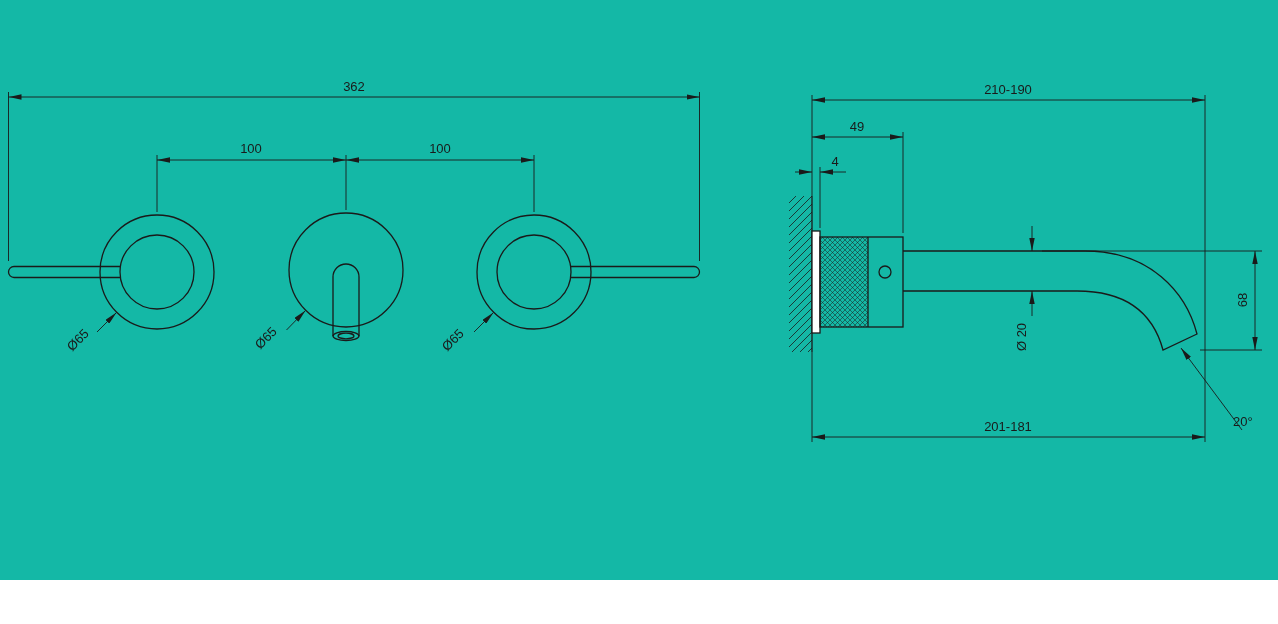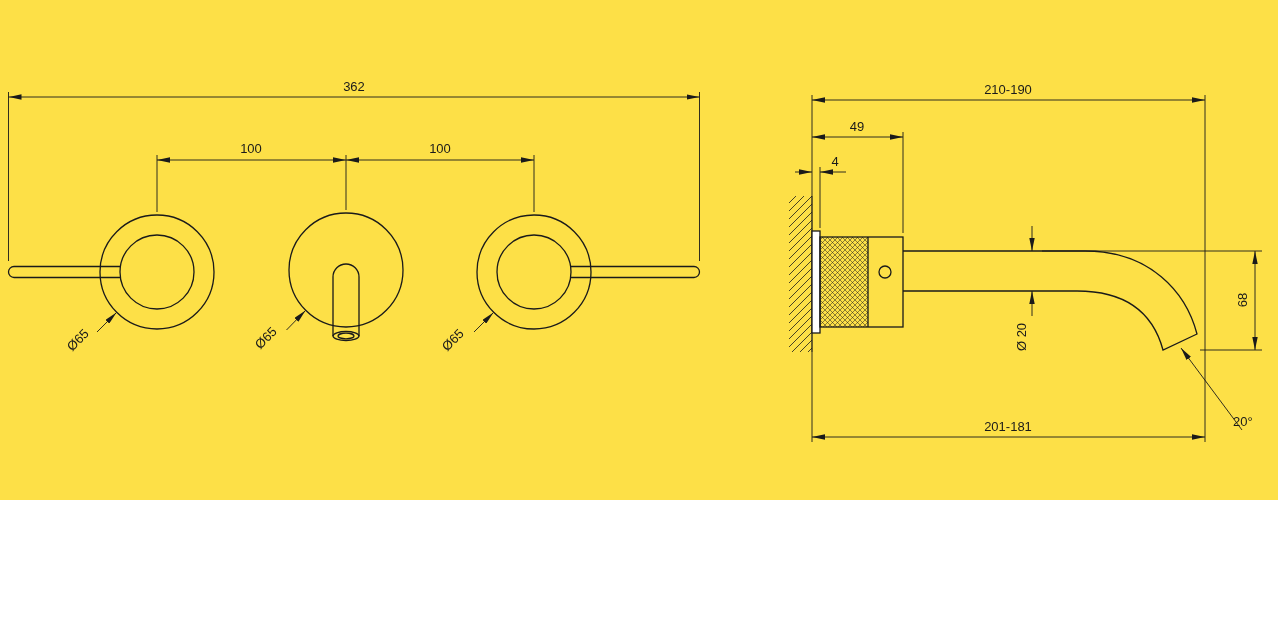--- a/index.html
+++ b/index.html
@@ -3,22 +3,22 @@
 <meta charset="utf-8">
 <style>
   html, body {
     margin: 0;
     padding: 0;
     background: #ffffff;
   }
   .canvas {
     position: relative;
     width: 1278px;
-    height: 500px;
-    background: #fde047;
+    height: 580px;
+    background: #14b8a6;
     font-family: "Liberation Sans", sans-serif;
   }
   svg { display: block; color: #1a1a1a; }
   .obj   { stroke: currentColor; stroke-width: 1.3; fill: none; }
   .objw  { stroke: currentColor; stroke-width: 1.3; fill: #ffffff; }
   .dim   { stroke: currentColor; stroke-width: 0.9; fill: none; }
   .dim-text {
     font-family: "Liberation Sans", sans-serif;
     font-size: 13px;
     fill: #1a1a1a;

